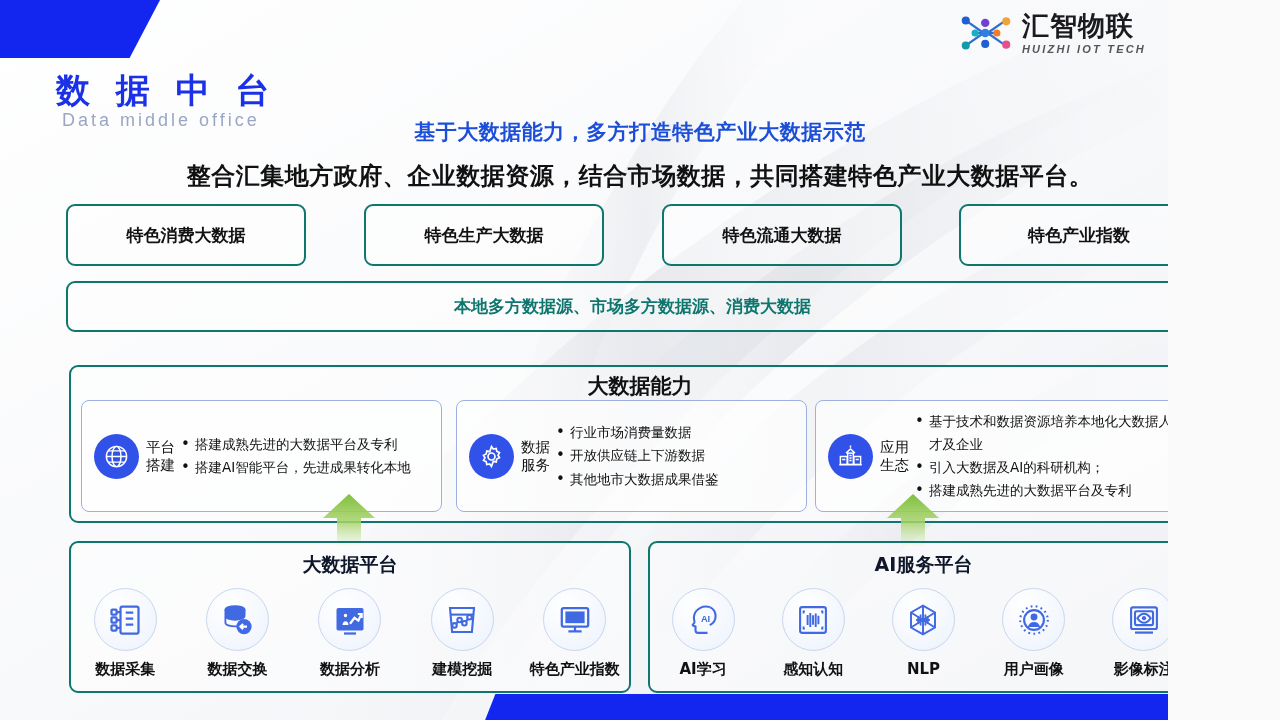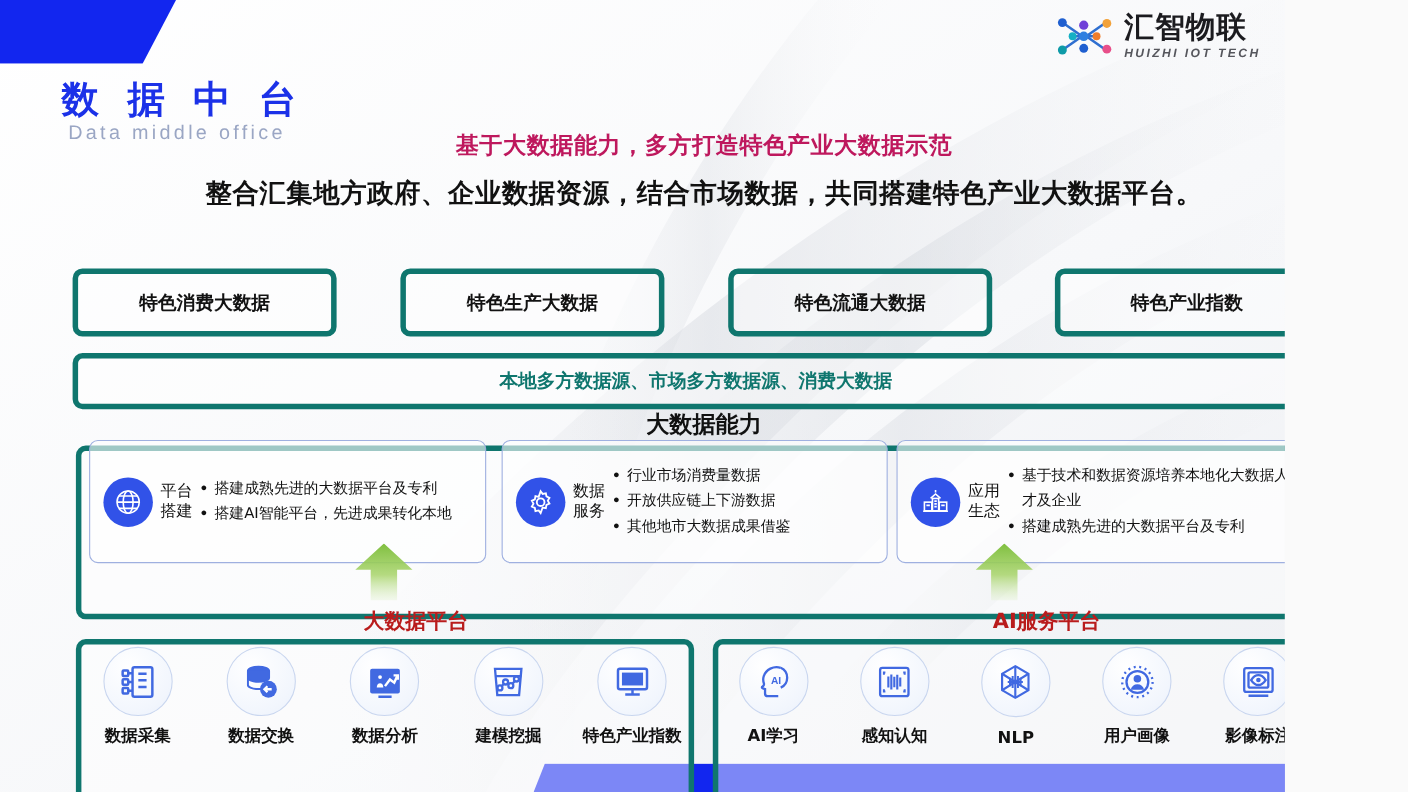--- a/index.html
+++ b/index.html
@@ -30,28 +30,28 @@
      font-weight:bold;margin-top:5px;}
 
   
   .title-cn{position:absolute;left:56px;top:68px;font-size:34px;font-weight:bold;
      color:#1b31e8;letter-spacing:7px;font-family:"DejaVu Sans","Liberation Sans",sans-serif;}
   .title-en{position:absolute;left:62px;top:110px;font-size:18px;color:#9aa6c4;
      letter-spacing:3px;}
 
   
   .headline{position:absolute;left:0;top:118px;width:1280px;text-align:center;}
-  .headline .l1{font-size:21px;font-weight:bold;color:#be185d;letter-spacing:.5px;
+  .headline .l1{font-size:21px;font-weight:bold;color:#1d4ed8;letter-spacing:.5px;
      font-family:"DejaVu Sans","Liberation Sans",sans-serif;}
   .headline .l2{font-size:24px;font-weight:bold;color:#111;margin-top:14px;letter-spacing:.5px;
      font-family:"DejaVu Sans","Liberation Sans",sans-serif;}
 
   
-  .panel{position:absolute;border:5px solid #0f766e;border-radius:9px;
-     background:rgba(255,255,255,.45);box-sizing:border-box;margin-top:40px;}
+  .panel{position:absolute;border:2px solid #0f766e;border-radius:9px;
+     background:rgba(255,255,255,.45);box-sizing:border-box;}
 
   
   .card4{top:204px;height:62px;display:flex;align-items:center;justify-content:center;
      font-size:17px;font-weight:bold;color:#121212;
      font-family:"DejaVu Sans","Liberation Sans",sans-serif;}
   .card4.c0{left:66px;width:240px;}
   .card4.c1{left:364px;width:240px;}
   .card4.c2{left:662px;width:240px;}
   .card4.c3{left:959px;width:240px;}
 
@@ -86,25 +86,25 @@
   .cap-list li:before{content:"•";position:absolute;left:-14px;top:-1px;font-size:15px;}
 
   
   .arrow{position:absolute;width:56px;height:52px;}
 
   
   .plat{top:541px;height:152px;}
   .plat.left{left:69px;width:562px;}
   .plat.right{left:648px;width:551px;}
   .plat-title{position:absolute;top:552px;text-align:center;font-size:19px;font-weight:bold;
-     color:#b91c1c;font-family:"DejaVu Sans","Liberation Sans",sans-serif;padding-left:28px;}
+     color:#0f172a;font-family:"DejaVu Sans","Liberation Sans",sans-serif;}
   .plat-title.left{left:69px;width:562px;}
   .plat-title.right{left:648px;width:551px;}
 
-  .plat-row{position:absolute;top:588px;display:flex;justify-content:space-around;align-items:center;}
+  .plat-row{position:absolute;top:588px;display:flex;justify-content:space-around;}
   .plat-row.left{left:69px;width:562px;}
   .plat-row.right{left:648px;width:551px;}
   .plat-item{display:flex;flex-direction:column;align-items:center;width:100px;}
   .plat-circle{width:63px;height:63px;border-radius:50%;border:1px solid #c9d6ef;
      background:radial-gradient(circle at 35% 28%,#ffffff 0%,#f2f6fd 70%,#eaf0fb 100%);
      display:flex;align-items:center;justify-content:center;box-sizing:border-box;}
   .plat-circle svg{width:36px;height:36px;}
   .plat-lbl{margin-top:9px;font-size:15px;font-weight:bold;color:#111;white-space:nowrap;
      font-family:"DejaVu Sans","Liberation Sans",sans-serif;}
 </style>
@@ -237,20 +237,21 @@
         <rect x="15" y="12" width="6" height="7"></rect>
         <path d="M2 19.3h20"></path>
         <path d="M11 11.2h2M11 13.4h2M11 15.6h2"></path>
         <path d="M4.6 14.6h2.8M16.6 14.6h2.8"></path>
       </svg>
     </div>
     <div class="cap-label">应用
 生态</div>
     <ul class="cap-list">
       <li>基于技术和数据资源培养本地化大数据人才及企业</li>
+      <li>引入大数据及AI的科研机构；</li>
       <li>搭建成熟先进的大数据平台及专利</li>
     </ul>
   </div>
 
   <svg class="arrow" style="left:321px;top:494px;" viewBox="0 0 56 52">
     <defs>
       <linearGradient id="ag1" x1="0" y1="1" x2="0" y2="0">
         <stop offset="0%" stop-color="#d9eec0" stop-opacity=".25"></stop>
         <stop offset="45%" stop-color="#a8d46a" stop-opacity=".85"></stop>
         <stop offset="100%" stop-color="#7fbf3f"></stop>

